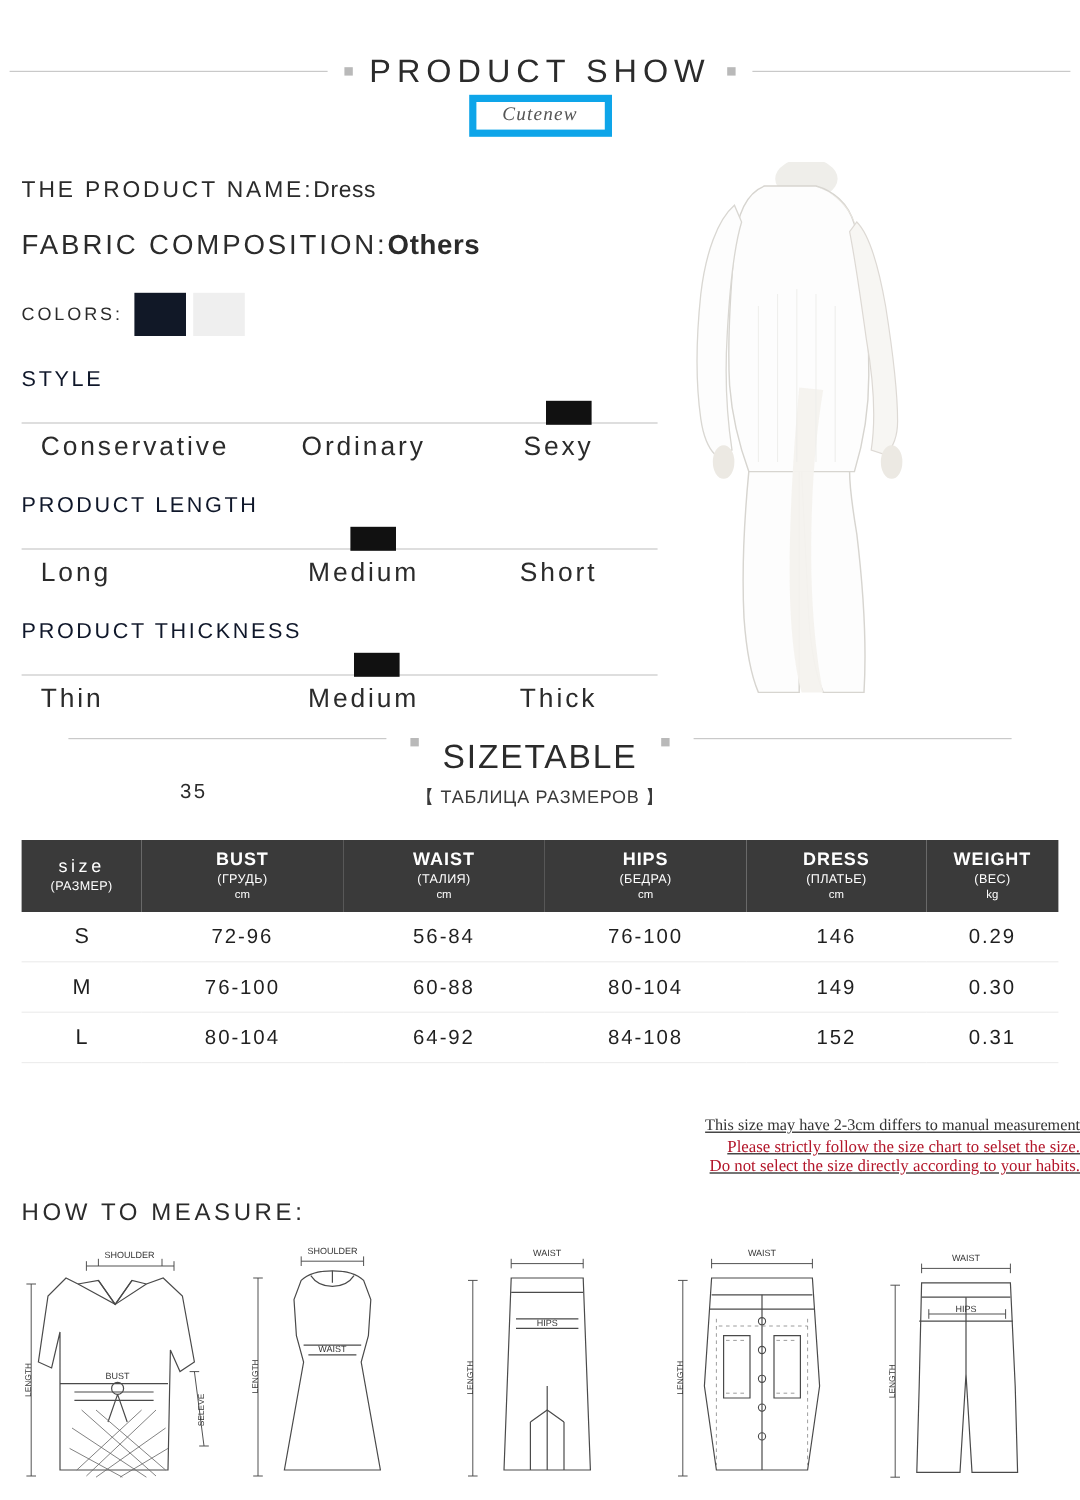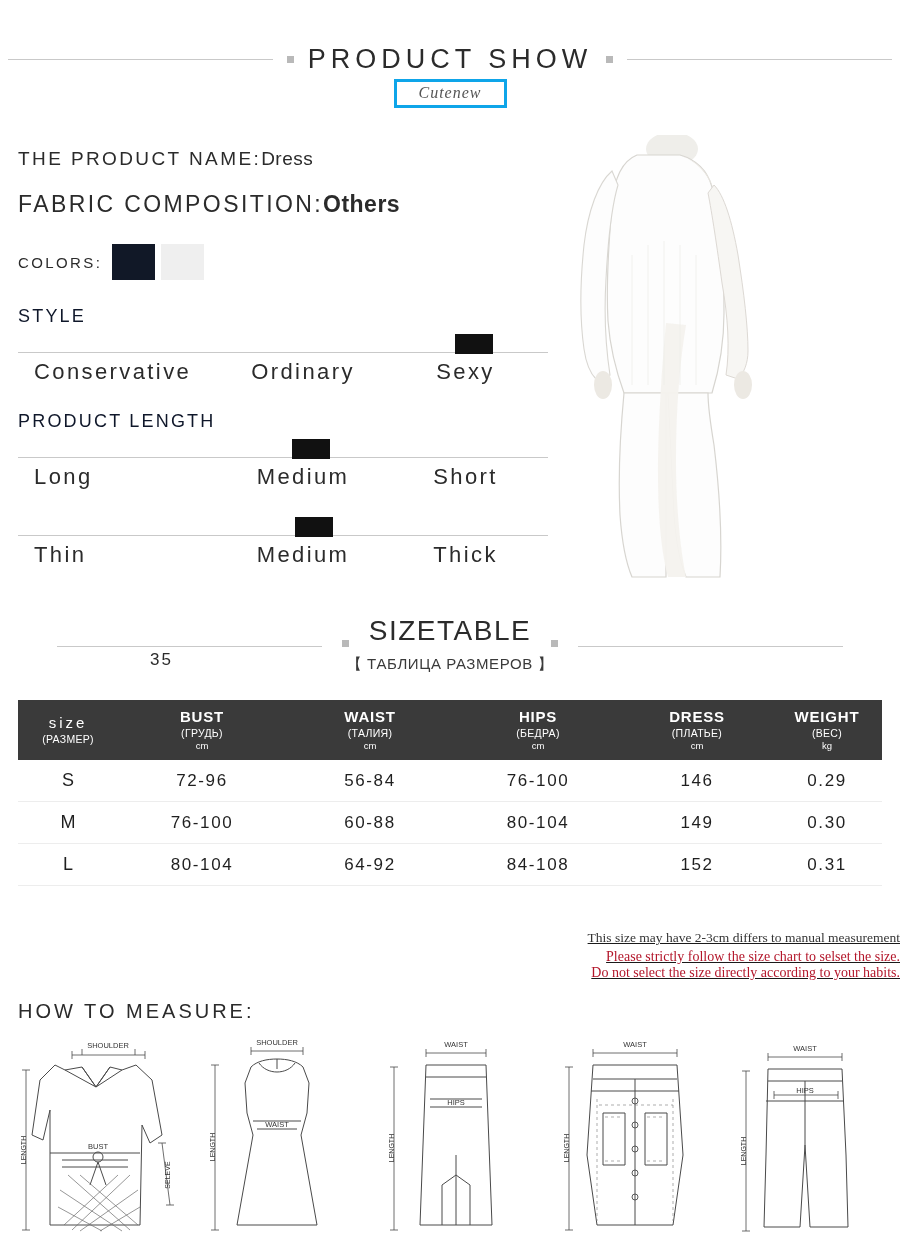--- a/index.html
+++ b/index.html
@@ -19,21 +19,21 @@
   }
   .hdr .rule { width: 265px; height: 1px; background: #c9c9c9; }
   .hdr .sq { width: 7px; height: 7px; background: #b9b9b9; }
   .hdr .title {
     font-size: 27px; letter-spacing: 5px; font-weight: 500; color: #2b2b2b;
     white-space: nowrap;
   }
   .brandwrap { text-align: center; margin-top: 4px; }
   .brand {
     display: inline-block;
-    border: 3px solid #0ea5e9;
+    border: 6px solid #0ea5e9;
     padding: 2px 22px 3px;
     font-family: "Liberation Serif", serif;
     font-style: italic;
     font-size: 16px;
     letter-spacing: 1px;
     color: #555;
   }
 
   
   .info { position: absolute; left: 18px; top: 148px; width: 530px; }
@@ -58,21 +58,21 @@
   .opt-c { width: 170px; text-align: center; }
   .opt-r { width: 155px; text-align: center; }
 
   
   .photo { position: absolute; right: 8px; top: 135px; width: 330px; height: 470px; }
   .photo svg { display:block; }
 
   
   .sizehdr {
     position: absolute; left: 0; right: 0; top: 615px;
-    display: flex; align-items: flex-end; justify-content: center; gap: 20px;
+    display: flex; align-items: flex-start; justify-content: center; gap: 20px;
   }
   .sizehdr .rule { width: 265px; height: 1px; background: #c9c9c9; }
   .sizehdr .sq { width: 7px; height: 7px; background: #b9b9b9; }
   .sizehdr .title { font-size: 28px; letter-spacing: 1.5px; font-weight: 500; color: #2b2b2b; }
   .sizesub {
     position: absolute; left: 0; right: 0; top: 655px; text-align: center;
     font-size: 15px; letter-spacing: 0.6px; color: #3a3a3a;
   }
   .note35 { position: absolute; left: 150px; top: 650px; font-size: 17px; letter-spacing: 2px; color: #2b2b2b; }
 
@@ -160,20 +160,21 @@
         <div class="marker" id="mk1" style="left: 274px;"></div>
       </div>
       <div class="meter-opts">
         <span class="opt-l">Long</span>
         <span class="opt-c">Medium</span>
         <span class="opt-r">Short</span>
       </div>
     </div>
 
     <div class="meter">
+      <div class="meter-title">PRODUCT THICKNESS</div>
       <div class="meter-bar">
         <div class="hline"></div>
         <div class="marker" id="mk2" style="left: 277px;"></div>
       </div>
       <div class="meter-opts">
         <span class="opt-l">Thin</span>
         <span class="opt-c">Medium</span>
         <span class="opt-r">Thick</span>
       </div>
     </div>

